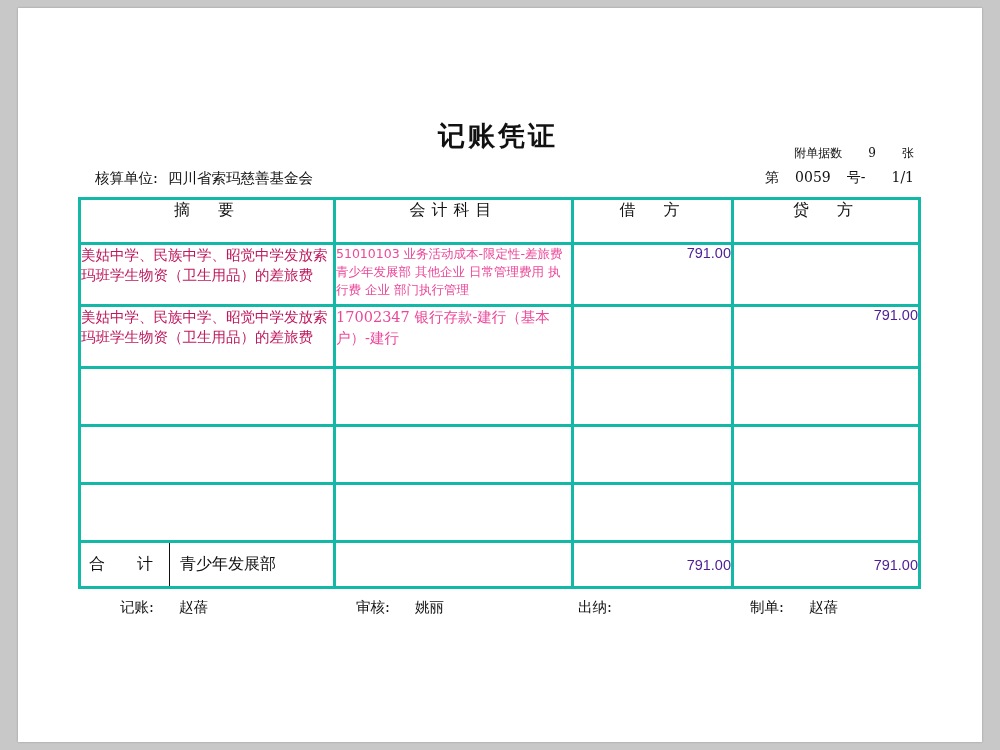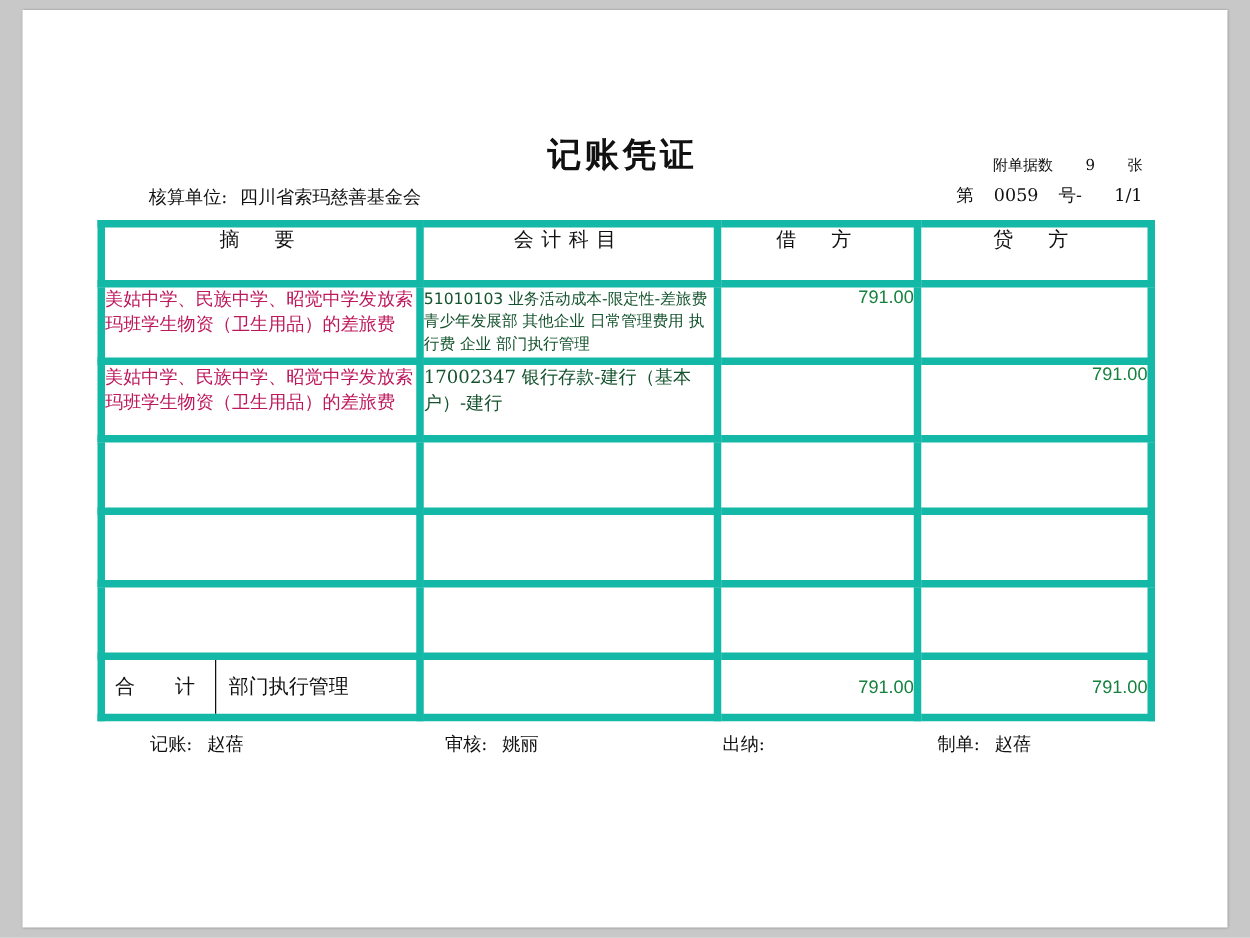--- a/index.html
+++ b/index.html
@@ -28,21 +28,21 @@
     top: 95px;
     width: 840px;
   }
   .doc-title {
     text-align: center;
     font-family: "DejaVu Serif", serif;
     font-size: 27px;
     font-weight: bold;
     letter-spacing: 3px;
     color: #111;
-    margin: 3px;
+    margin: 15px;
     padding: 0;
   }
   .doc-date {
     text-align: center;
     font-family: "Liberation Sans", sans-serif;
     font-size: 13px;
     color: #222;
     margin-top: 10px;
   }
   .meta-row {
@@ -51,21 +51,20 @@
     margin-top: 6px;
   }
   .meta-left {
     position: absolute;
     left: 17px;
     top: 0;
     font-family: "DejaVu Serif", serif;
     font-size: 14.5px;
     color: #111;
     white-space: nowrap;
-    margin-left: 24px;
   }
   .meta-left .unit-name {
     margin-left: 10px;
   }
   .meta-right-1 {
     position: absolute;
     right: 4px;
     top: -24px;
     font-family: "DejaVu Serif", serif;
     font-size: 12px;
@@ -84,21 +83,21 @@
   .sp-a { display: inline-block; width: 16px; }
   .sp-b { display: inline-block; width: 26px; }
 
   table.vt {
     margin-top: 6px;
     border-collapse: collapse;
     width: 100%;
     table-layout: fixed;
   }
   table.vt td, table.vt th {
-    border: 6px solid #14b8a6;
+    border: 3px solid #14b8a6;
     vertical-align: top;
     padding: 0;
   }
   thead th {
     height: 42px;
     font-family: "DejaVu Serif", serif;
     font-size: 16px;
     font-weight: normal;
     letter-spacing: 6px;
     text-align: center;
@@ -115,33 +114,33 @@
     font-size: 14.5px;
     line-height: 20px;
     color: #be185d;
     padding: 4px 6px 4px 8px;
     word-break: break-all;
   }
   td.subject {
     font-family: "DejaVu Sans", sans-serif;
     font-size: 12.5px;
     line-height: 18px;
-    color: #14532d;
+    color: #ec4899;
     padding: 5px 6px 4px 6px;
     word-break: break-all;
   }
   td.subject.big {
     font-family: "DejaVu Serif", serif;
     font-size: 14.5px;
     line-height: 21px;
   }
   td.amount {
     font-family: "Liberation Sans", sans-serif;
     font-size: 14.5px;
-    color: #15803d;
+    color: #4c1d95;
     text-align: right;
     padding: 0 14px 0 0;
     vertical-align: bottom;
   }
   tr.entry-row { height: 62px; }
   tr.entry-row td.amount { padding-bottom: 16px; }
   tr.blank-row { height: 58px; }
   tr.total-row { height: 45px; }
   tr.total-row td {
     vertical-align: middle;
@@ -156,21 +155,21 @@
     margin-top: 9px;
     font-family: "DejaVu Serif", serif;
     font-size: 14.5px;
     color: #111;
   }
   .sign-item { position: absolute; top: 0; white-space: nowrap; }
   .sign-1 { left: 42px; }
   .sign-2 { left: 278px; }
   .sign-3 { left: 500px; }
   .sign-4 { left: 672px; }
-  .sign-name { margin-left: 12px; }
+  .sign-name { margin-left: 25px; }
 </style>
 </head>
 <body>
 
 <div class="page">
   <div class="voucher">
 
     <div class="doc-title">记账凭证</div>
 
     <div class="meta-row">
@@ -228,21 +227,21 @@
         <tr class="blank-row">
           <td class="abstract"></td>
           <td class="subject big"></td>
           <td class="amount"></td>
           <td class="amount"></td>
         </tr>
         <tr class="total-row">
           <td class="total-label-cell" style="padding:0;">
             <div style="display:flex;height:43px;">
               <div style="width:88px;display:flex;align-items:center;justify-content:center;border-right:1px solid #111;font-family:'DejaVu Serif',serif;font-size:16px;letter-spacing:8px;color:#111;">合　计</div>
-              <div style="flex:1;display:flex;align-items:center;padding-left:10px;font-family:'DejaVu Serif',serif;font-size:16px;color:#111;white-space:nowrap;">部门执行管理</div>
+              <div style="flex:1;display:flex;align-items:center;padding-left:10px;font-family:'DejaVu Serif',serif;font-size:16px;color:#111;white-space:nowrap;">青少年发展部</div>
             </div>
           </td>
           <td></td>
           <td class="amount">791.00</td>
           <td class="amount">791.00</td>
         </tr>
       </tbody>
     </table>
 
     <div class="sign-row">

